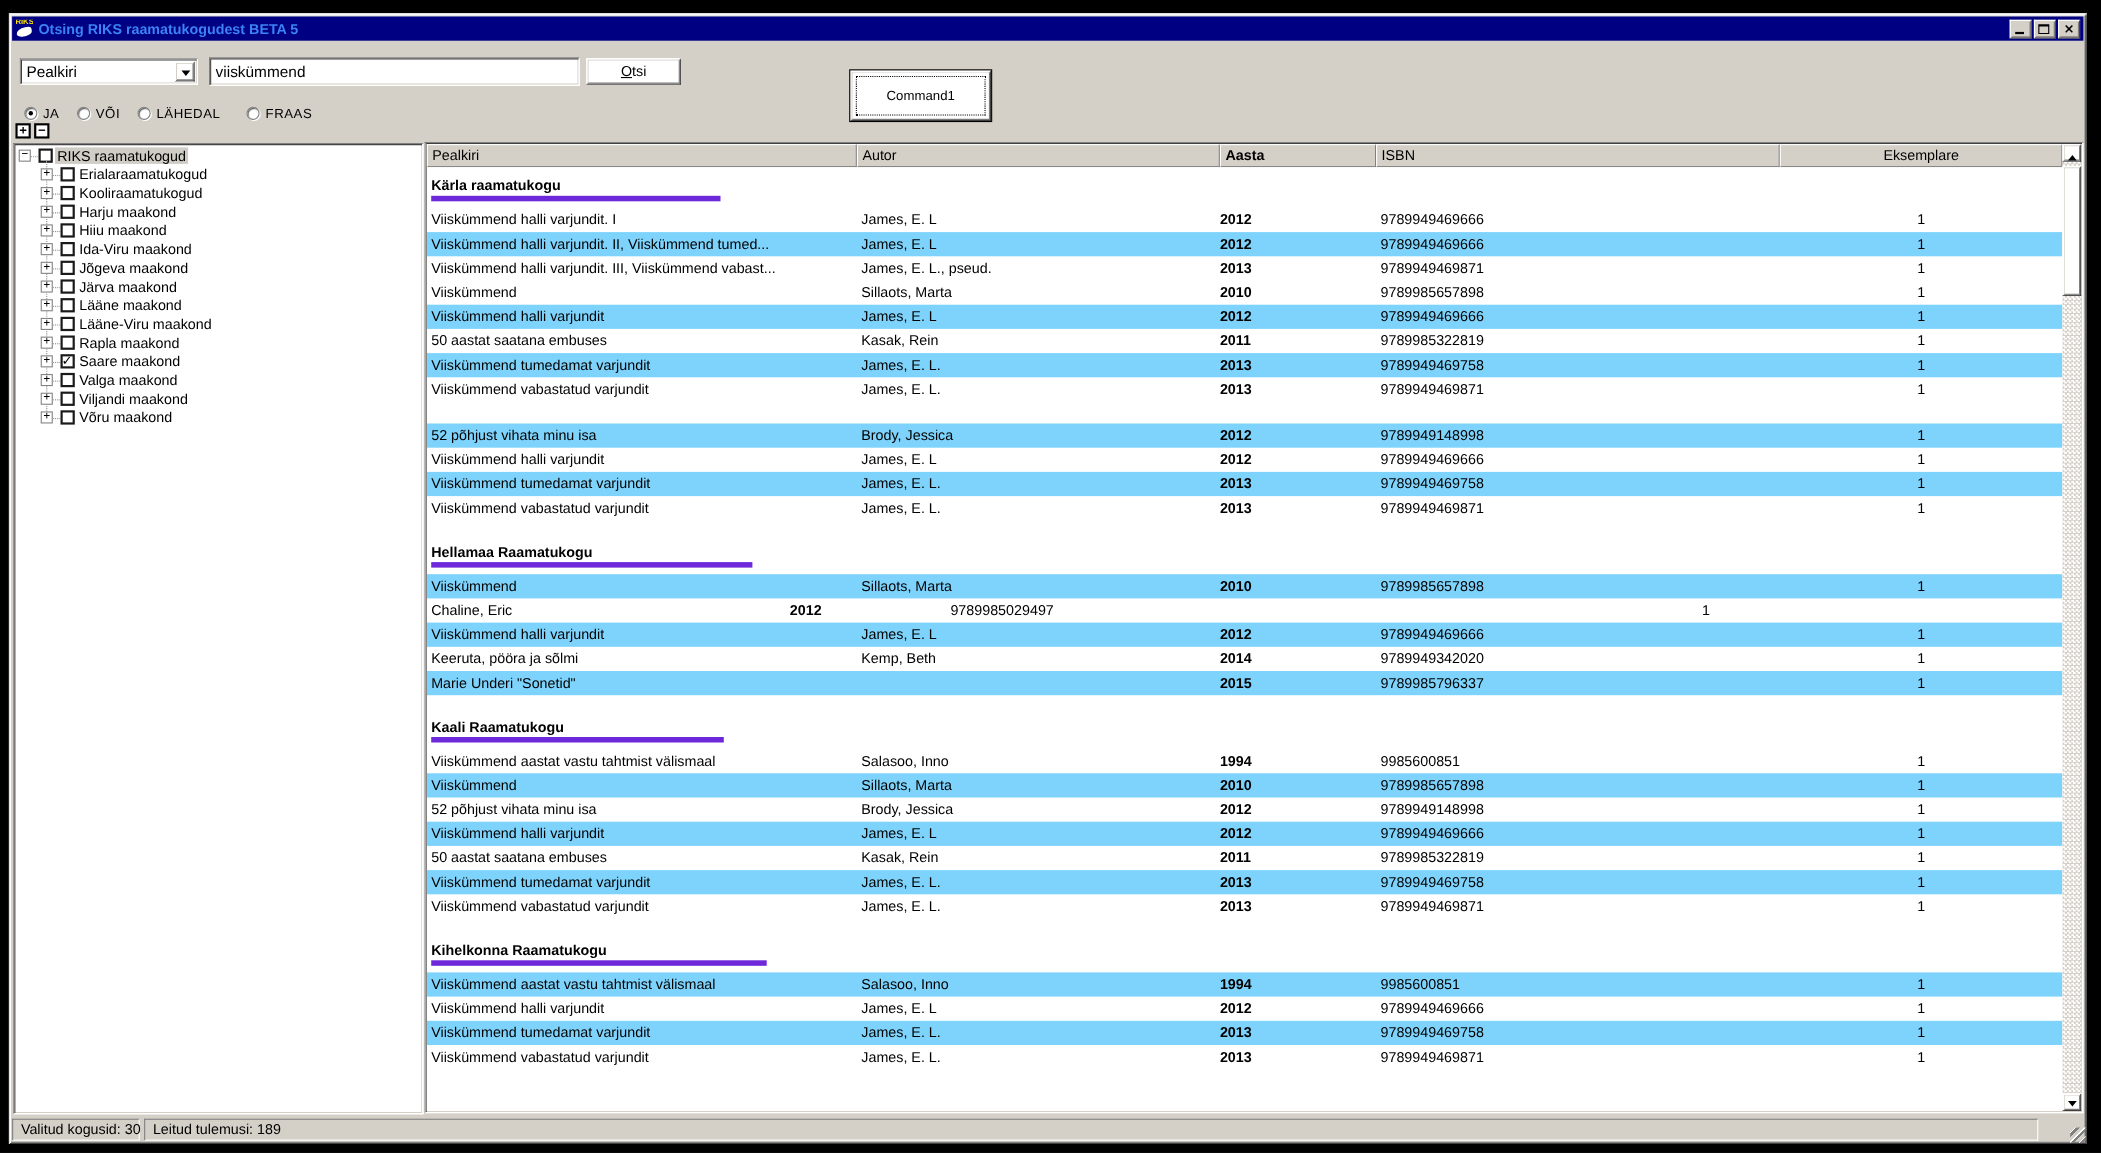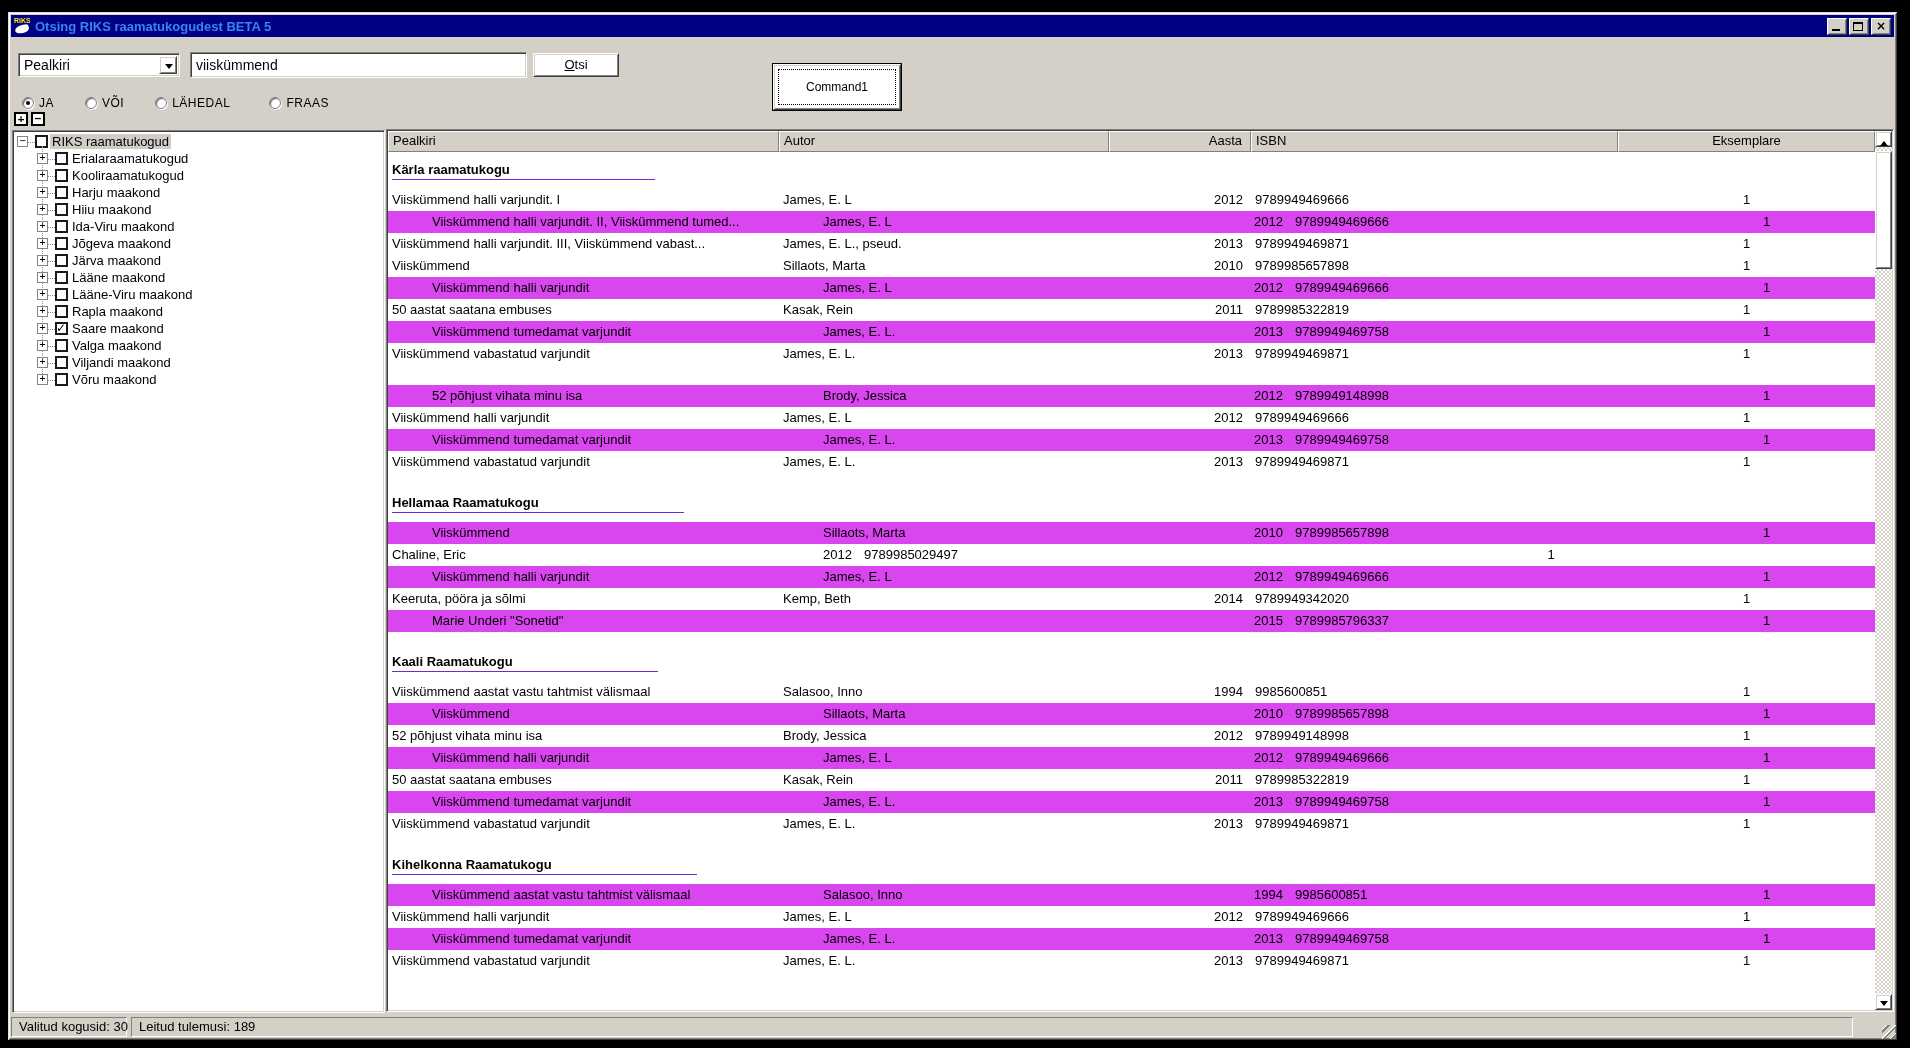--- a/index.html
+++ b/index.html
@@ -33,21 +33,21 @@
   .arrow-dn { position:absolute; left:5px; top:7px; width:0; height:0; border:4px solid transparent; border-top:5px solid #000; }
   .arrow-up { position:absolute; left:4px; top:5px; width:0; height:0; border:4px solid transparent; border-bottom:5px solid #000; }
   .searchbox { position:absolute; left:182px; top:40px; width:337px; height:26px; background:#fff; border:1px solid; border-color:#808080 #fff #fff #808080;
     box-shadow: inset 1px 1px 0 #404040, inset -1px -1px 0 #d4d0c8; font:14px "Liberation Sans", sans-serif; padding:0 5px; outline:none; }
   .btn-otsi { position:absolute; left:525px; top:41px; width:86px; height:24px; font-size:13px; text-align:center; line-height:21px; }
   .btn-otsi .accel { text-decoration:underline; }
   .btn-cmd { position:absolute; left:765px; top:52px; width:128px; height:46px; outline:1px solid #000; }
   .focus-rect { position:absolute; left:4px; top:4px; right:4px; bottom:4px; border:1px dotted #000; }
   .btn-cmd .lbl { position:absolute; left:0; top:0; width:100%; height:100%; display:flex; align-items:center; justify-content:center; font-size:12px; }
 
-  .ops { position:absolute; left:14px; top:84px; height:14px; display:flex; align-items:flex-start;gap:15px; }
+  .ops { position:absolute; left:14px; top:84px; height:14px; display:flex; align-items:flex-start; }
   .op { display:flex; align-items:center; margin-right:16px; }
   .op.wide { margin-right:24px; }
   .radio { width:12px; height:12px; border-radius:50%; background:#fff; border:1px solid #808080;
     box-shadow: inset 1px 1px 1px rgba(64,64,64,.8), 1px 1px 0 #fff; position:relative; margin-right:5px; }
   .radio.sel::after { content:""; position:absolute; left:3px; top:3px; width:4px; height:4px; border-radius:50%; background:#000; }
   .op-label { font-size:12px; letter-spacing:.5px; }
 
   .mini-btn { position:absolute; width:14px; height:14px; background:#fff; border:2px solid #000;
     font:bold 11px "DejaVu Sans Mono", monospace; text-align:center; line-height:9px; }
   #btn-plus { left:6px; top:100px; }
@@ -67,28 +67,28 @@
   .tree-children .tree-row { padding-left:20px; }
   .vline { position:absolute; left:29px; top:15px; height:236px; border-left:1px dotted #909090; z-index:1; }
 
   
   .table-panel { position:absolute; left:378px; top:117px; width:1508px; height:883px; background:#fff; padding:0; }
   .thead { position:absolute; left:1px; top:1px; right:18px; height:21px; display:flex; background:#d4d0c8; }
   .th { border:1px solid; border-color:#fff #808080 #808080 #fff; font-size:13px; line-height:18px; padding:0 4px; overflow:hidden; white-space:nowrap; }
   .tbody { position:absolute; left:1px; top:22px; right:18px; bottom:1px; background:#fff; overflow:hidden; padding-top:8px; }
   .c-pealkiri { width:391px; padding-left:4px; }
   .c-autor { width:330px; padding-left:4px; }
-  .c-aasta { width:142px; text-align:right; padding-right:8px; }
+  .c-aasta { width:142px; padding-right:8px;font-weight:bold; }
   .c-isbn { width:367px; padding-left:4px; }
   .c-eks { flex:1; text-align:center; }
   .tgroup { margin-bottom:20px; }
   .tgroup-title { height:18px; padding-left:4px; margin-bottom:11px; }
-  .tgroup-title span { display:inline-block; font-weight:bold; font-size:13px; line-height:15px; padding:0 145px 2px 0; border-bottom:1px solid #6d28d9; white-space:nowrap; }
+  .tgroup-title span { display:inline-block; font-weight:bold; font-size:13px; line-height:15px; padding:0 145px 2px 0; border-bottom:5px solid #6d28d9; white-space:nowrap; }
   .trow { height:22px; line-height:22px; display:flex; font-size:13px; white-space:nowrap; }
-  .trow.shaded { background:#d946ef;padding-left:40px; }
+  .trow.shaded { background:#7dd3fc; }
   .trow > div { overflow:hidden; }
 
   
   .vscroll { position:absolute; top:1px; right:1px; bottom:1px; width:17px;
     background-image:conic-gradient(#fff 25%, #d4d0c8 0 50%, #fff 0 75%, #d4d0c8 0); background-size:4px 4px; }
   .sb-btn { position:absolute; left:0; width:17px; height:16px; }
   .sb-up { top:0; }
   .sb-dn { bottom:0; }
   .sb-thumb { position:absolute; left:0; top:20px; width:17px; height:118px; }
 

